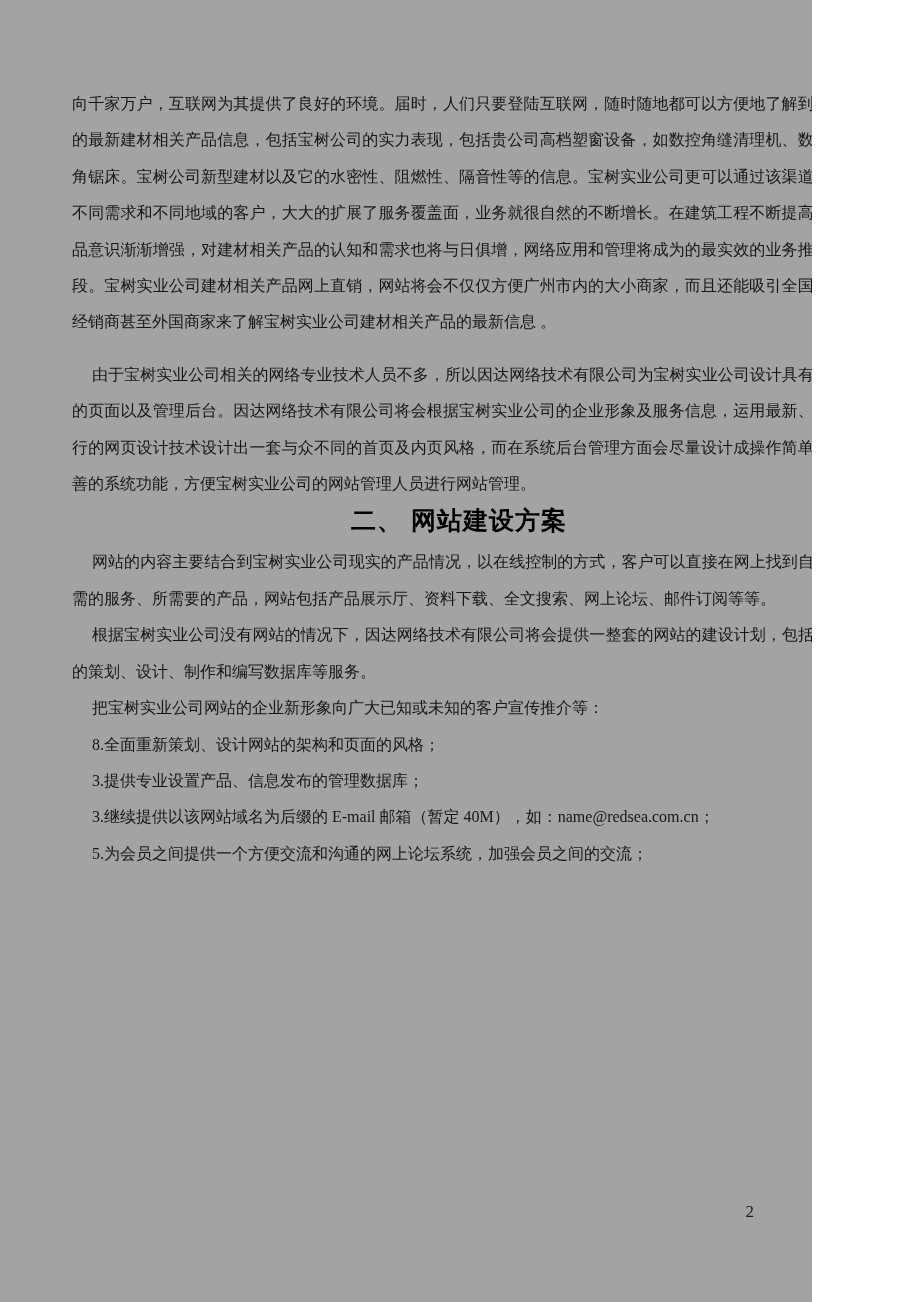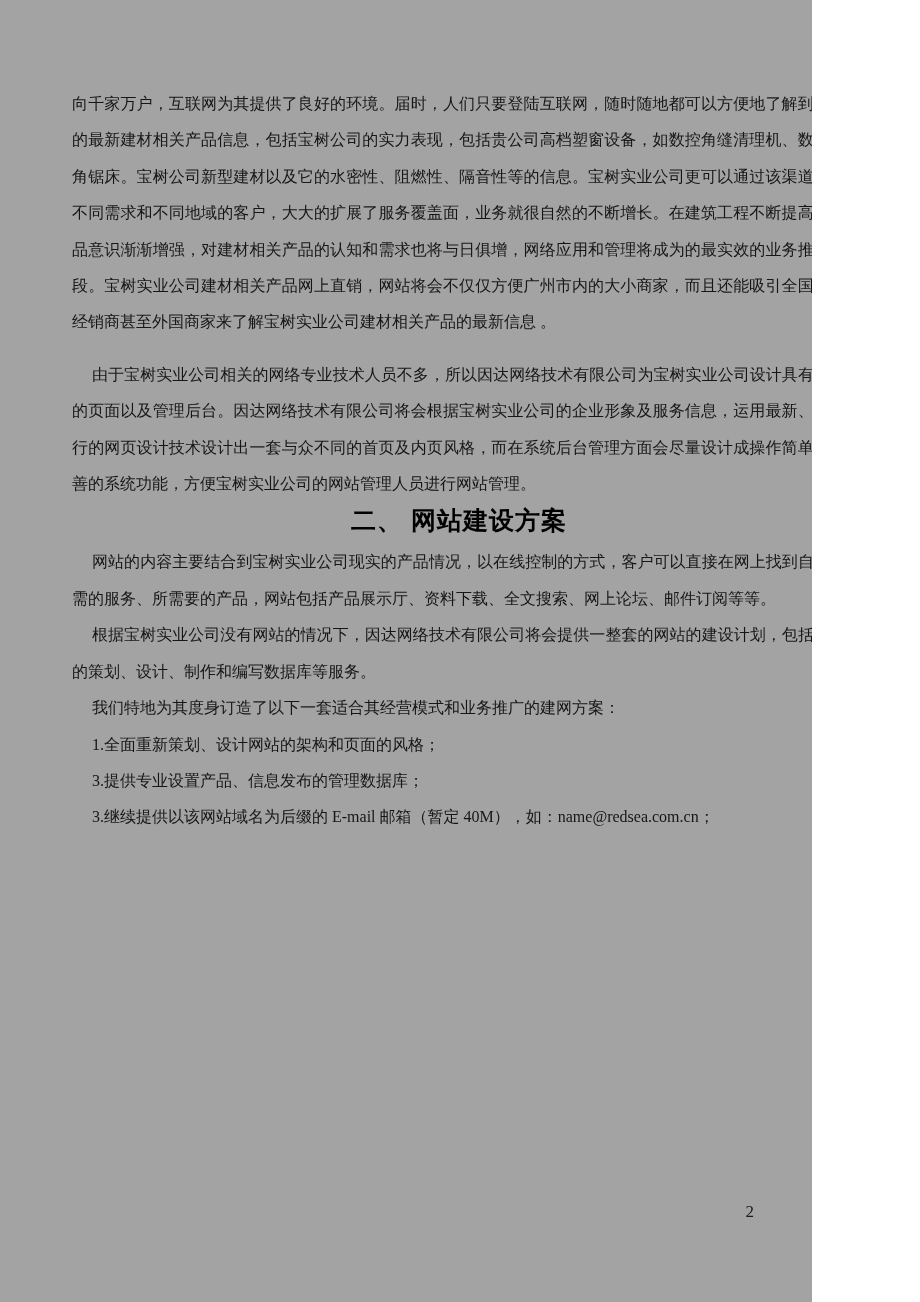--- a/index.html
+++ b/index.html
@@ -58,19 +58,20 @@
 </head>
 <body>
 
 <div class="page">
   <div class="body-text">
     <p class="para">向千家万户，互联网为其提供了良好的环境。届时，人们只要登陆互联网，随时随地都可以方便地了解到所需的最新建材相关产品信息，包括宝树公司的实力表现，包括贵公司高档塑窗设备，如数控角缝清理机、数控双角锯床。宝树公司新型建材以及它的水密性、阻燃性、隔音性等的信息。宝树实业公司更可以通过该渠道得到不同需求和不同地域的客户，大大的扩展了服务覆盖面，业务就很自然的不断增长。在建筑工程不断提高，产品意识渐渐增强，对建材相关产品的认知和需求也将与日俱增，网络应用和管理将成为的最实效的业务推广手段。宝树实业公司建材相关产品网上直销，网站将会不仅仅方便广州市内的大小商家，而且还能吸引全国各地经销商甚至外国商家来了解宝树实业公司建材相关产品的最新信息 。</p>
     <p class="para indent spaced">由于宝树实业公司相关的网络专业技术人员不多，所以因达网络技术有限公司为宝树实业公司设计具有风格的页面以及管理后台。因达网络技术有限公司将会根据宝树实业公司的企业形象及服务信息，运用最新、最流行的网页设计技术设计出一套与众不同的首页及内页风格，而在系统后台管理方面会尽量设计成操作简单、完善的系统功能，方便宝树实业公司的网站管理人员进行网站管理。</p>
     <h2 class="heading">二、 网站建设方案</h2>
     <p class="para indent">网站的内容主要结合到宝树实业公司现实的产品情况，以在线控制的方式，客户可以直接在网上找到自己所需的服务、所需要的产品，网站包括产品展示厅、资料下载、全文搜索、网上论坛、邮件订阅等等。</p>
     <p class="para indent">根据宝树实业公司没有网站的情况下，因达网络技术有限公司将会提供一整套的网站的建设计划，包括网站的策划、设计、制作和编写数据库等服务。</p>
-    <p class="para indent">我们特地为其度身订造了以下一套适合其经营模式和业务推广的建网方案：</p>
-    <p class="para indent">1.全面重新策划、设计网站的架构和页面的风格；</p>
+    <p class="para indent">把宝树实业公司网站的企业新形象向广大已知或未知的客户宣传推介等：</p>
+    <p class="para indent">8.全面重新策划、设计网站的架构和页面的风格；</p>
     <p class="para indent">3.提供专业设置产品、信息发布的管理数据库；</p>
     <p class="para indent">3.继续提供以该网站域名为后缀的 E-mail 邮箱（暂定 40M），如：name@redsea.com.cn；</p>
+    <p class="para indent">5.为会员之间提供一个方便交流和沟通的网上论坛系统，加强会员之间的交流；</p>
   </div>
   <div class="page-number">2</div>
 </div>
 
 </body></html>

